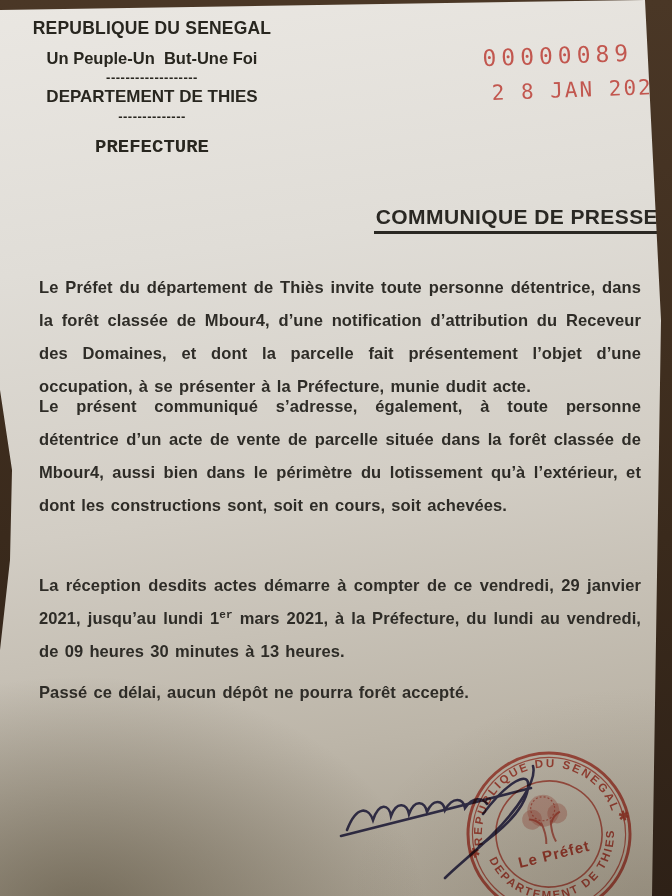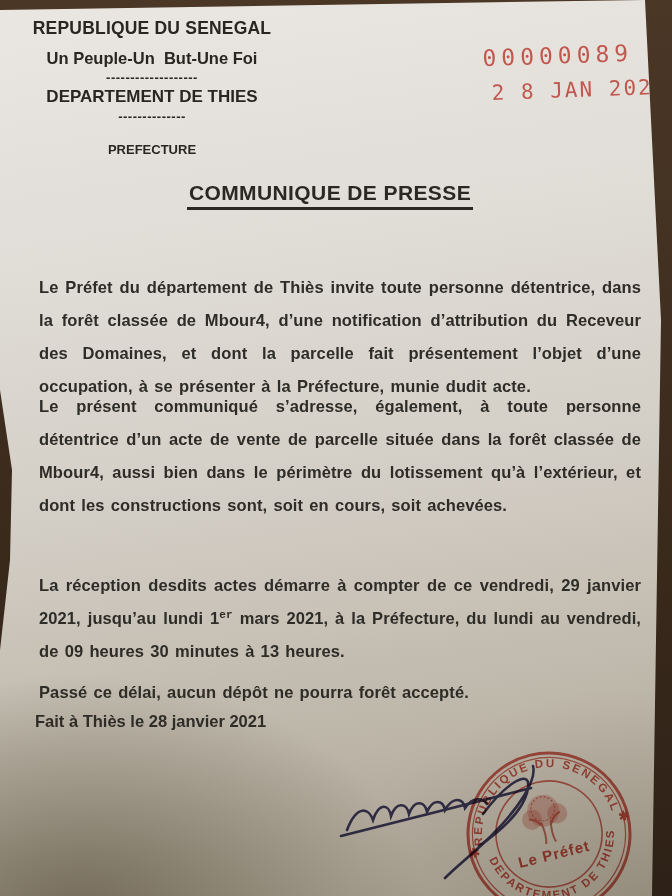--- a/index.html
+++ b/index.html
@@ -17,28 +17,28 @@
       linear-gradient(172deg,#eae7e2 0%,#e0ddd7 28%,#d2cdc4 55%,#bcb5a8 80%,#a59d8e 100%);
   }
   .hdr{
     position:absolute;left:12px;top:18px;width:280px;text-align:center;
     font-weight:bold;color:#28261f;
   }
   .hdr .l1{font-size:17.5px;letter-spacing:.2px;}
   .hdr .l2{font-size:16.5px;margin-top:10px;white-space:pre;}
   .hdr .sep{font-size:13px;letter-spacing:.5px;line-height:11px;margin-top:4px;}
   .hdr .l3{font-size:17px;margin-top:4px;}
-  .hdr .l4{font-size:13px;margin-top:20px;}
+  .hdr .l4{font-size:19px;margin-top:14px;font-family:Liberation Mono, monospace;}
   .datestamp{
     position:absolute;left:483px;top:42px;color:#c2574f;
     font-family:"DejaVu Sans Mono",monospace;transform:rotate(-2deg);
   }
   .datestamp .num{font-size:23px;letter-spacing:5px;}
   .datestamp .dt{font-size:21px;letter-spacing:2px;margin-top:10px;margin-left:8px;}
-  .title{position:absolute;left:0;top:181px;width:660px;text-align:center;}
+  .title{position:absolute;left:0;top:205px;width:660px;text-align:right;}
   .title span{
     display:inline-block;font-size:21px;font-weight:bold;letter-spacing:.4px;
     color:#2a2823;border-bottom:3px solid #2a2823;padding:0 2px 2px 2px;
   }
   .para{
     position:absolute;left:35px;width:602px;margin:4px;
     font-size:16.5px;font-weight:bold;color:#2e2c27;
     text-align:justify;line-height:33px;letter-spacing:.1px;word-spacing:1.5px;
   }
   #p1{top:267px;} #p2{top:386px;} #p3{top:565px;} #p4{top:672px;}
@@ -76,21 +76,20 @@
 
   <div class="title">
     <span>COMMUNIQUE DE PRESSE</span>
   </div>
 
   <p class="para" id="p1">Le Préfet du département de Thiès invite toute personne détentrice, dans la forêt classée de Mbour4, d’une notification d’attribution du Receveur des Domaines, et dont la parcelle fait présentement l’objet d’une occupation, à se présenter à la Préfecture, munie dudit acte.</p>
   <p class="para" id="p2">Le présent communiqué s’adresse, également, à toute personne détentrice d’un acte de vente de parcelle située dans la forêt classée de Mbour4, aussi bien dans le périmètre du lotissement qu’à l’extérieur, et dont les constructions sont, soit en cours, soit achevées.</p>
   <p class="para" id="p3"><span>La réception desdits actes démarre à compter de ce vendredi, 29 janvier 2021, jusqu’au lundi 1</span><sup>er</sup><span> mars 2021, à la Préfecture, du lundi au vendredi, de 09 heures 30 minutes à 13 heures.</span></p>
   <p class="para" id="p4">Passé ce délai, aucun dépôt ne pourra forêt accepté.</p>
 
-  <p class="dateline">Fait à Thiès le 28 janvier 2021</p>
 
   <svg class="sealsvg" width="176" height="176" viewBox="0 0 176 176">
     <g transform="rotate(-14 88 88)" fill="none" stroke="#c43a2b">
       <circle cx="88" cy="88" r="81" stroke-width="3" opacity=".85"></circle>
       <circle cx="88" cy="88" r="76.5" stroke-width="1.3" opacity=".8"></circle>
       <circle cx="88" cy="88" r="53" stroke-width="1.6" opacity=".8"></circle>
       <path id="sealArcTop" d="M 21 88 A 67 67 0 0 1 155 88" stroke="none"></path>
       <path id="sealArcBot" d="M 23 88 A 65 65 0 0 0 153 88" stroke="none"></path>
       <g fill="#c43a2b" stroke="none" font-family="Liberation Sans, sans-serif" font-weight="bold">
         <text font-size="11.5" letter-spacing="2.2" opacity=".9">

